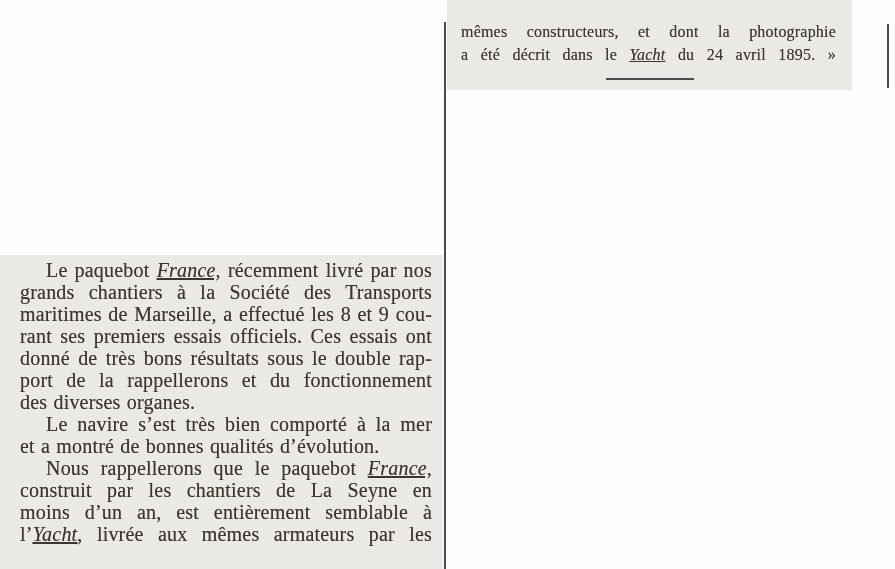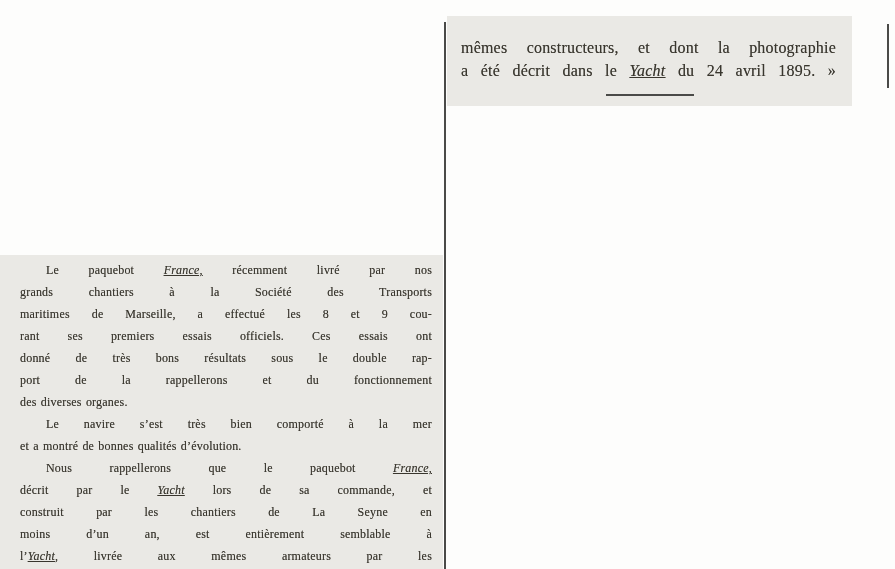--- a/index.html
+++ b/index.html
@@ -9,24 +9,24 @@
   body{
     width:895px;height:569px;overflow:hidden;position:relative;
     background:var(--bg);
     font-family:"Liberation Serif","DejaVu Serif",serif;
   }
   .page{position:absolute;inset:0;}
   .scan-block{
     position:absolute;background:var(--block);color:var(--ink);
     overflow:hidden;
   }
-  .right-block{left:447px;top:16px;width:405px;height:90px;}
+  .right-block{left:447px;top:0;width:405px;height:90px;}
   .right-block .textcol{padding:20px 16px 0 14px;font-size:16px;line-height:23px;}
   .left-block{left:0;top:255px;width:443px;height:314px;}
-  .left-block .textcol{padding:4px 11px 0 20px;font-size:12px;line-height:22px;}
+  .left-block .textcol{padding:4px 11px 0 20px;font-size:20px;line-height:22px;}
   .line{
     text-align:justify;text-align-last:left;
     letter-spacing:0.2px;word-spacing:1px;
     text-shadow:0 0 0.5px rgba(57,54,46,0.55);
   }
   .line.just{text-align-last:justify;}
   .line.indent{text-indent:26px;}
   .it{font-style:italic;text-decoration:underline;}
   .end-rule{width:88px;height:2px;background:var(--rule);margin:12px auto 0;}
   .vrule{position:absolute;width:2px;background:var(--rule);}
@@ -60,21 +60,20 @@
           <div class="line just"><span>donné de très bons résultats sous le double rap-</span></div>
           <div class="line just"><span>port de la rappellerons et du fonctionnement</span></div>
           <div class="line"><span>des diverses organes.</span></div>
         </div>
         <div class="para">
           <div class="line just indent"><span>Le navire s’est très bien comporté à la mer</span></div>
           <div class="line"><span>et a montré de bonnes qualités d’évolution.</span></div>
         </div>
         <div class="para">
           <div class="line just indent"><span>Nous rappellerons que le paquebot </span><span class="it">France,</span></div>
-          <div class="line just"><span>décrit par le </span><span class="it">Yacht</span><span> lors de sa commande, et</span></div>
           <div class="line just"><span>construit par les chantiers de La Seyne en</span></div>
           <div class="line just"><span>moins d’un an, est entièrement semblable à</span></div>
           <div class="line just"><span>l’</span><span class="it">Yacht</span><span>, livrée aux mêmes armateurs par les</span></div>
         </div>
       </div>
   </section>
 
 </div>
 
 </body></html>

